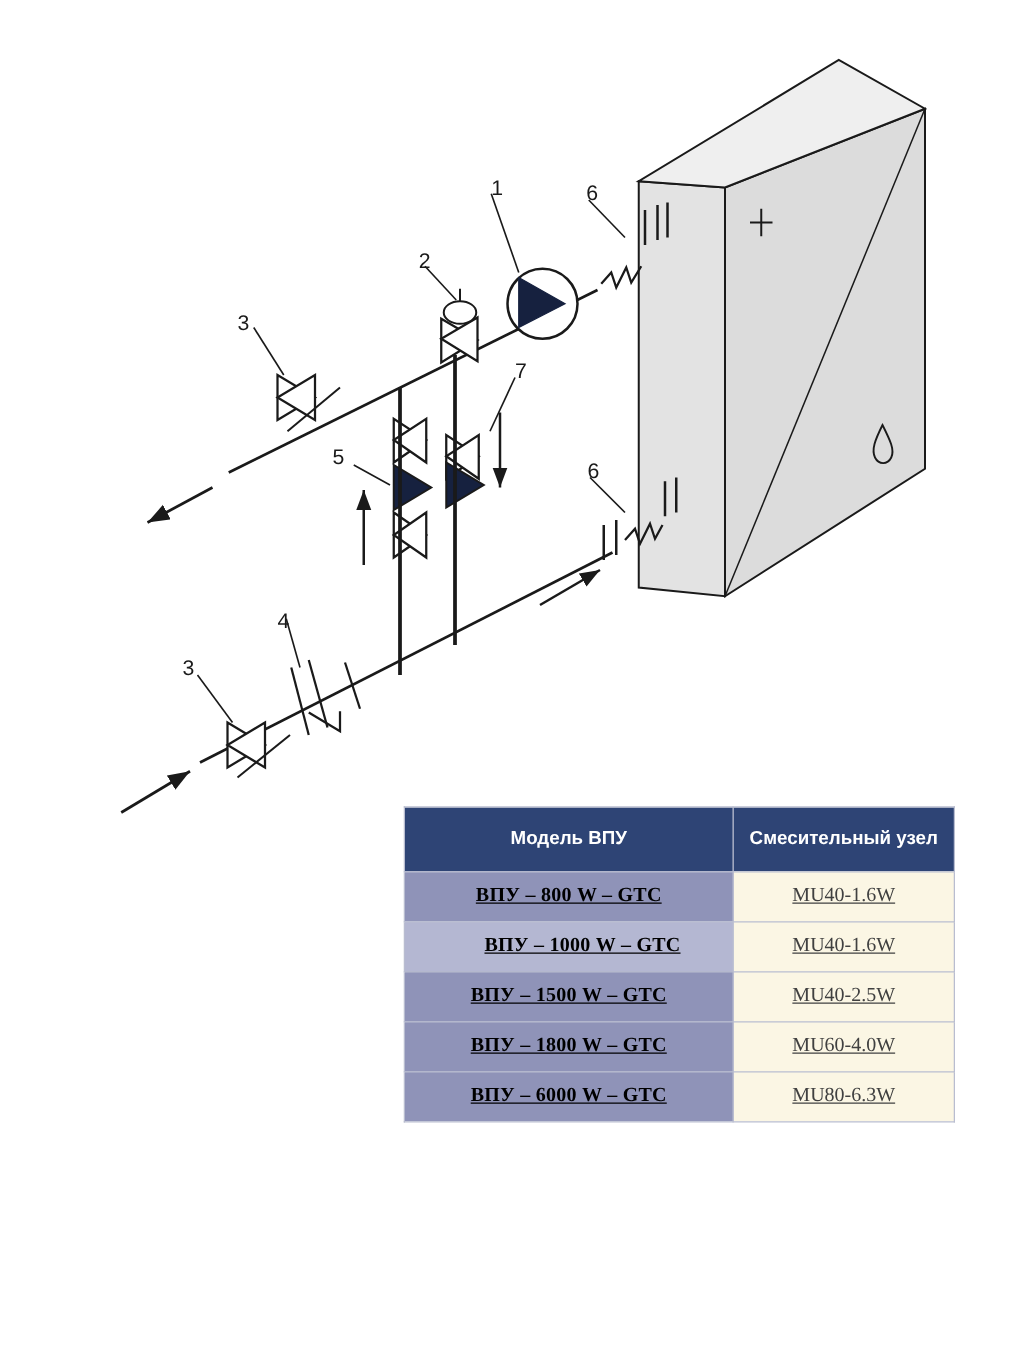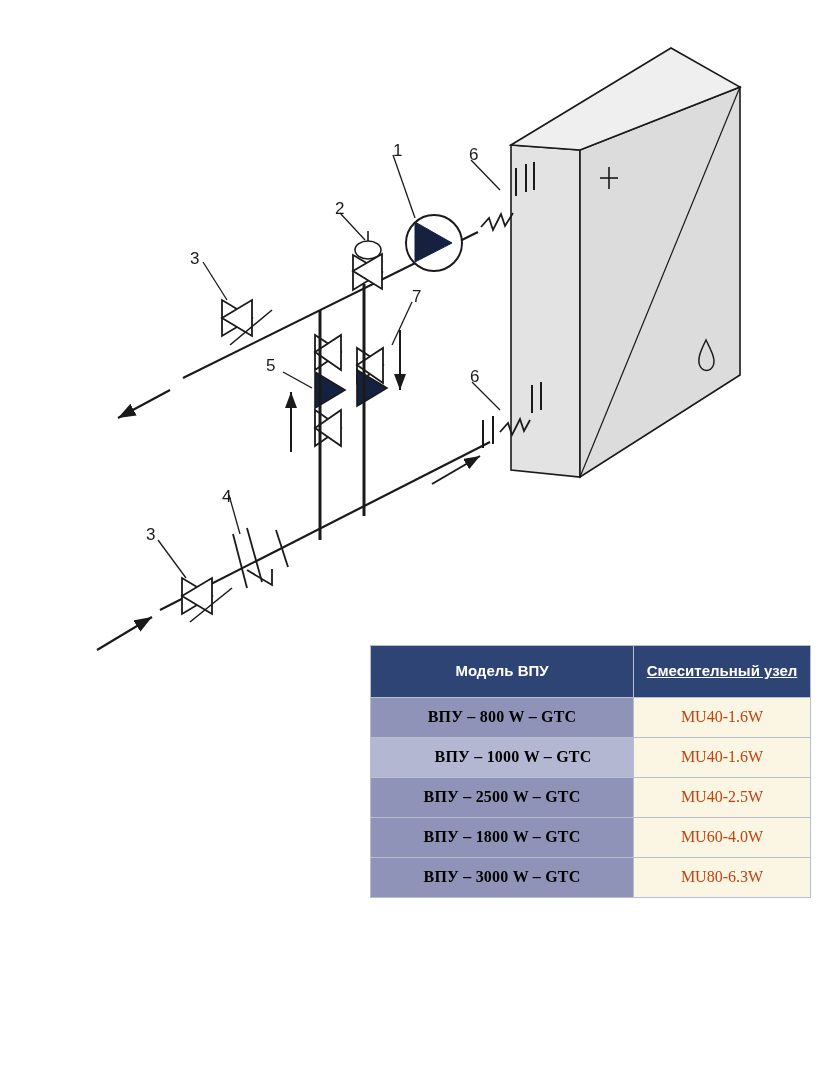--- a/index.html
+++ b/index.html
@@ -36,58 +36,58 @@
   }
   
   #spec-table {
     position: absolute;
     left: 323px;
     top: 645px;
     width: 414px;
     border-collapse: collapse;
     table-layout: fixed;
     font-family: "Liberation Serif", serif;
-    margin-left: 47px;
   }
   #spec-table th {
     background: #2e4475;
     color: #ffffff;
     font-family: "Liberation Sans", sans-serif;
     font-weight: bold;
     font-size: 15px;
     padding: 16px 6px;
     border: 1px solid #b9bdd0;
     line-height: 1.25;
     vertical-align: middle;
     text-align: center;
   }
   #spec-table th.col-model { width: 250px; }
-  #spec-table th.col-node  { width: 164px; text-decoration: underline; }
+  #spec-table th.col-node  { width: 164px; }
   #spec-table td {
     border: 1px solid #b9bdd0;
     font-size: 16px;
     padding: 9px 6px;
     text-align: center;
     vertical-align: middle;
     height: 21px;
+    text-decoration: underline;
   }
   #spec-table td.cell-model {
     background: #8f93b8;
     color: #000000;
     font-weight: bold;
     font-family: "Liberation Serif", serif;
     letter-spacing: 0.2px;
   }
   #spec-table tr.alt td.cell-model {
     background: #b4b7d2;
     padding-left: 28px;
   }
   #spec-table td.cell-node {
     background: #fbf6e4;
-    color: #c2410c;
+    color: #404040;
     font-weight: normal;
   }
 </style>
 </head>
 <body>
 
 <div id="page">
 
   <svg id="diagram-svg" viewBox="0 0 822 1084">
     <defs>
@@ -230,27 +230,27 @@
     <tbody>
       <tr>
         <td class="cell-model">ВПУ – 800 W – GTC</td>
         <td class="cell-node">MU40-1.6W</td>
       </tr>
       <tr class="alt">
         <td class="cell-model">ВПУ – 1000 W – GTC</td>
         <td class="cell-node">MU40-1.6W</td>
       </tr>
       <tr>
-        <td class="cell-model">ВПУ – 2500 W – GTC</td>
+        <td class="cell-model">ВПУ – 1500 W – GTC</td>
         <td class="cell-node">MU40-2.5W</td>
       </tr>
       <tr>
         <td class="cell-model">ВПУ – 1800 W – GTC</td>
         <td class="cell-node">MU60-4.0W</td>
       </tr>
       <tr>
-        <td class="cell-model">ВПУ – 3000 W – GTC</td>
+        <td class="cell-model">ВПУ – 6000 W – GTC</td>
         <td class="cell-node">MU80-6.3W</td>
       </tr>
     </tbody>
   </table>
 
 </div>
 
 </body></html>

